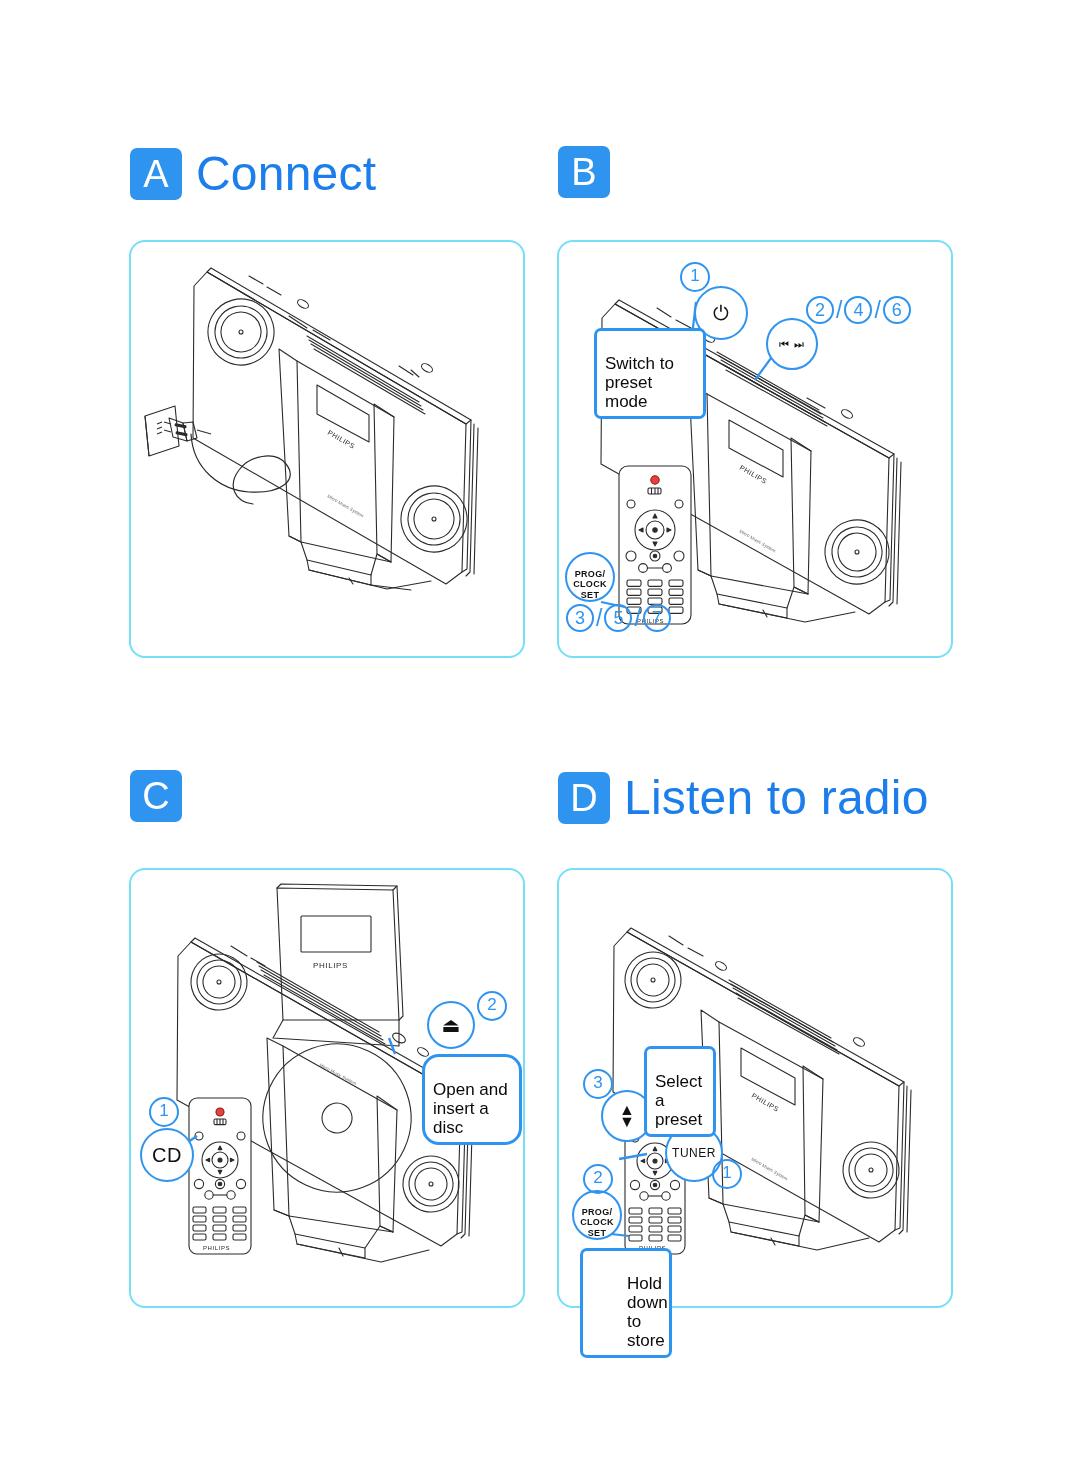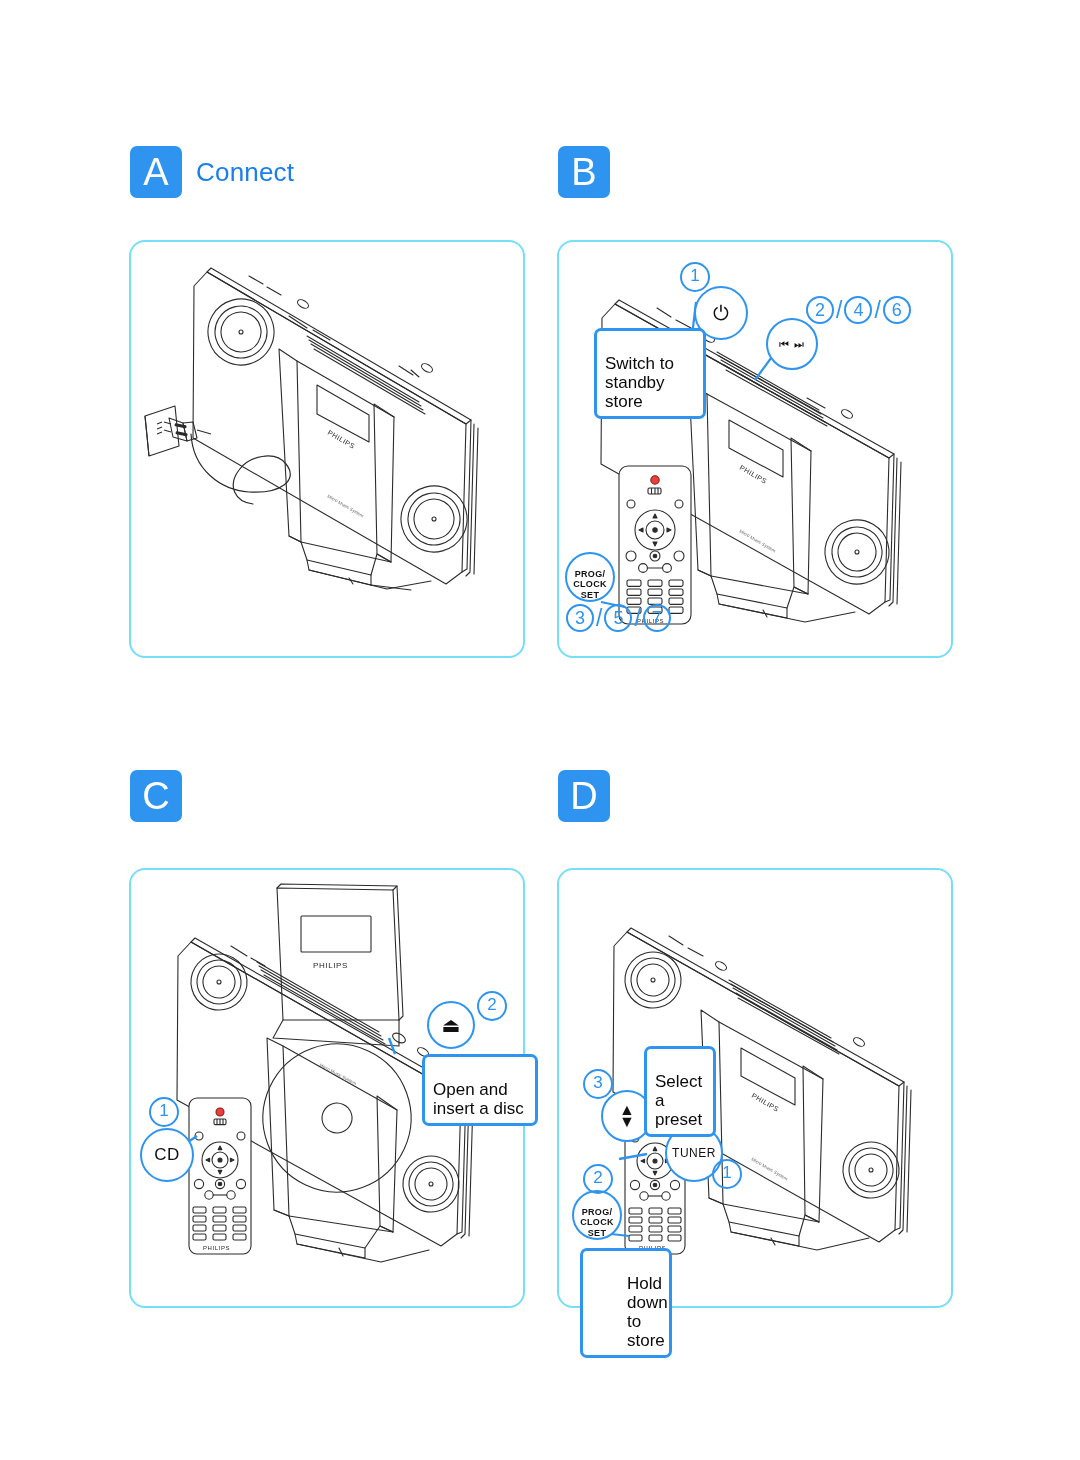--- a/index.html
+++ b/index.html
@@ -38,21 +38,21 @@
     color: #ffffff;
     font-size: 38px;
     line-height: 52px;
     text-align: center;
     font-weight: 400;
     font-family: "Liberation Sans", sans-serif;
     flex: 0 0 auto;
   }
   .section-title {
     color: #1b7eea;
-    font-size: 26px;
+    font-size: 48px;
     font-weight: 400;
     letter-spacing: 0.2px;
     white-space: nowrap;
     font-family: "Liberation Sans", sans-serif;
   }
 
   
   .panel {
     position: absolute;
     border: 2px solid #74dff7;
@@ -126,21 +126,21 @@
     display: flex;
     align-items: center;
     justify-content: center;
     color: #111111;
     font-family: "Liberation Sans", sans-serif;
     z-index: 5;
     box-sizing: border-box;
     text-align: center;
   }
   .bubble.label-sm { font-size: 9px; line-height: 1.15; letter-spacing: .3px; font-weight: 700; align-items: flex-end; }
-  .bubble.label-md { font-size: 17px; font-weight: 400; letter-spacing: .5px; }
+  .bubble.label-md { font-size: 20px; font-weight: 400; letter-spacing: .5px; }
   .bubble.glyph  { font-size: 20px; }
   .bubble.glyph-sm { font-size: 11px; letter-spacing: 1px; }
 </style>
 </head>
 <body>
 
 <div class="page">
 
   <div class="section-head" style="left:130px; top:146px;">
     <div class="badge">A</div>
@@ -350,21 +350,21 @@
     <span>⏮ ⏭</span>
   </div>
 
   <div class="bubble label-sm" style="left:565px; top:552px; width:50px; height:50px;">
     <span style="white-space:pre-line;">PROG/
 CLOCK SET</span>
   </div>
 
   <div class="callout" style="left:594px; top:328px; width:112px;">
     <span>Switch to
-standby store</span>
+preset mode</span>
   </div>
 
   <div class="section-head" style="left:130px; top:770px;">
     <div class="badge">C</div>
   </div>
 
   <div class="panel" style="left:129px; top:868px; width:396px; height:440px;">
     <svg width="392" height="436" viewBox="0 0 392 436">
       <g fill="none" stroke="#2b2b2b" stroke-width="1.1" stroke-linejoin="round" stroke-linecap="round">
 
@@ -466,27 +466,28 @@
   <div class="stepnum" style="left:477px; top:991px;">2</div>
 
   <div class="bubble glyph" style="left:427px; top:1001px; width:48px; height:48px;">
     <span>⏏</span>
   </div>
 
   <div class="bubble label-md" style="left:140px; top:1128px; width:54px; height:54px;">
     <span>CD</span>
   </div>
 
-  <div class="callout" style="left:422px; top:1054px; width:116px;">
+  <div class="callout" style="left:422px; top:1054px; width:100px;border-radius:17px;">
     <span>Open and
 insert a disc</span>
   </div>
 
   <div class="section-head" style="left:558px; top:770px;">
     <div class="badge">D</div>
+    <div class="section-title">Listen to radio</div>
   </div>
 
   <div class="panel" style="left:557px; top:868px; width:396px; height:440px;">
     <svg width="392" height="436" viewBox="0 0 392 436">
       <g fill="none" stroke="#2b2b2b" stroke-width="1.1" stroke-linejoin="round" stroke-linecap="round">
 
         <path d="M68 62 L340 216 L336 360 L320 372 L54 222 L55 76 Z"></path>
         <path d="M68 62 L72 58 L345 212 L340 216 Z"></path>
         <path d="M345 212 L341 358 L336 360"></path>
         <path d="M348 216 L344 360 L340 364"></path>

